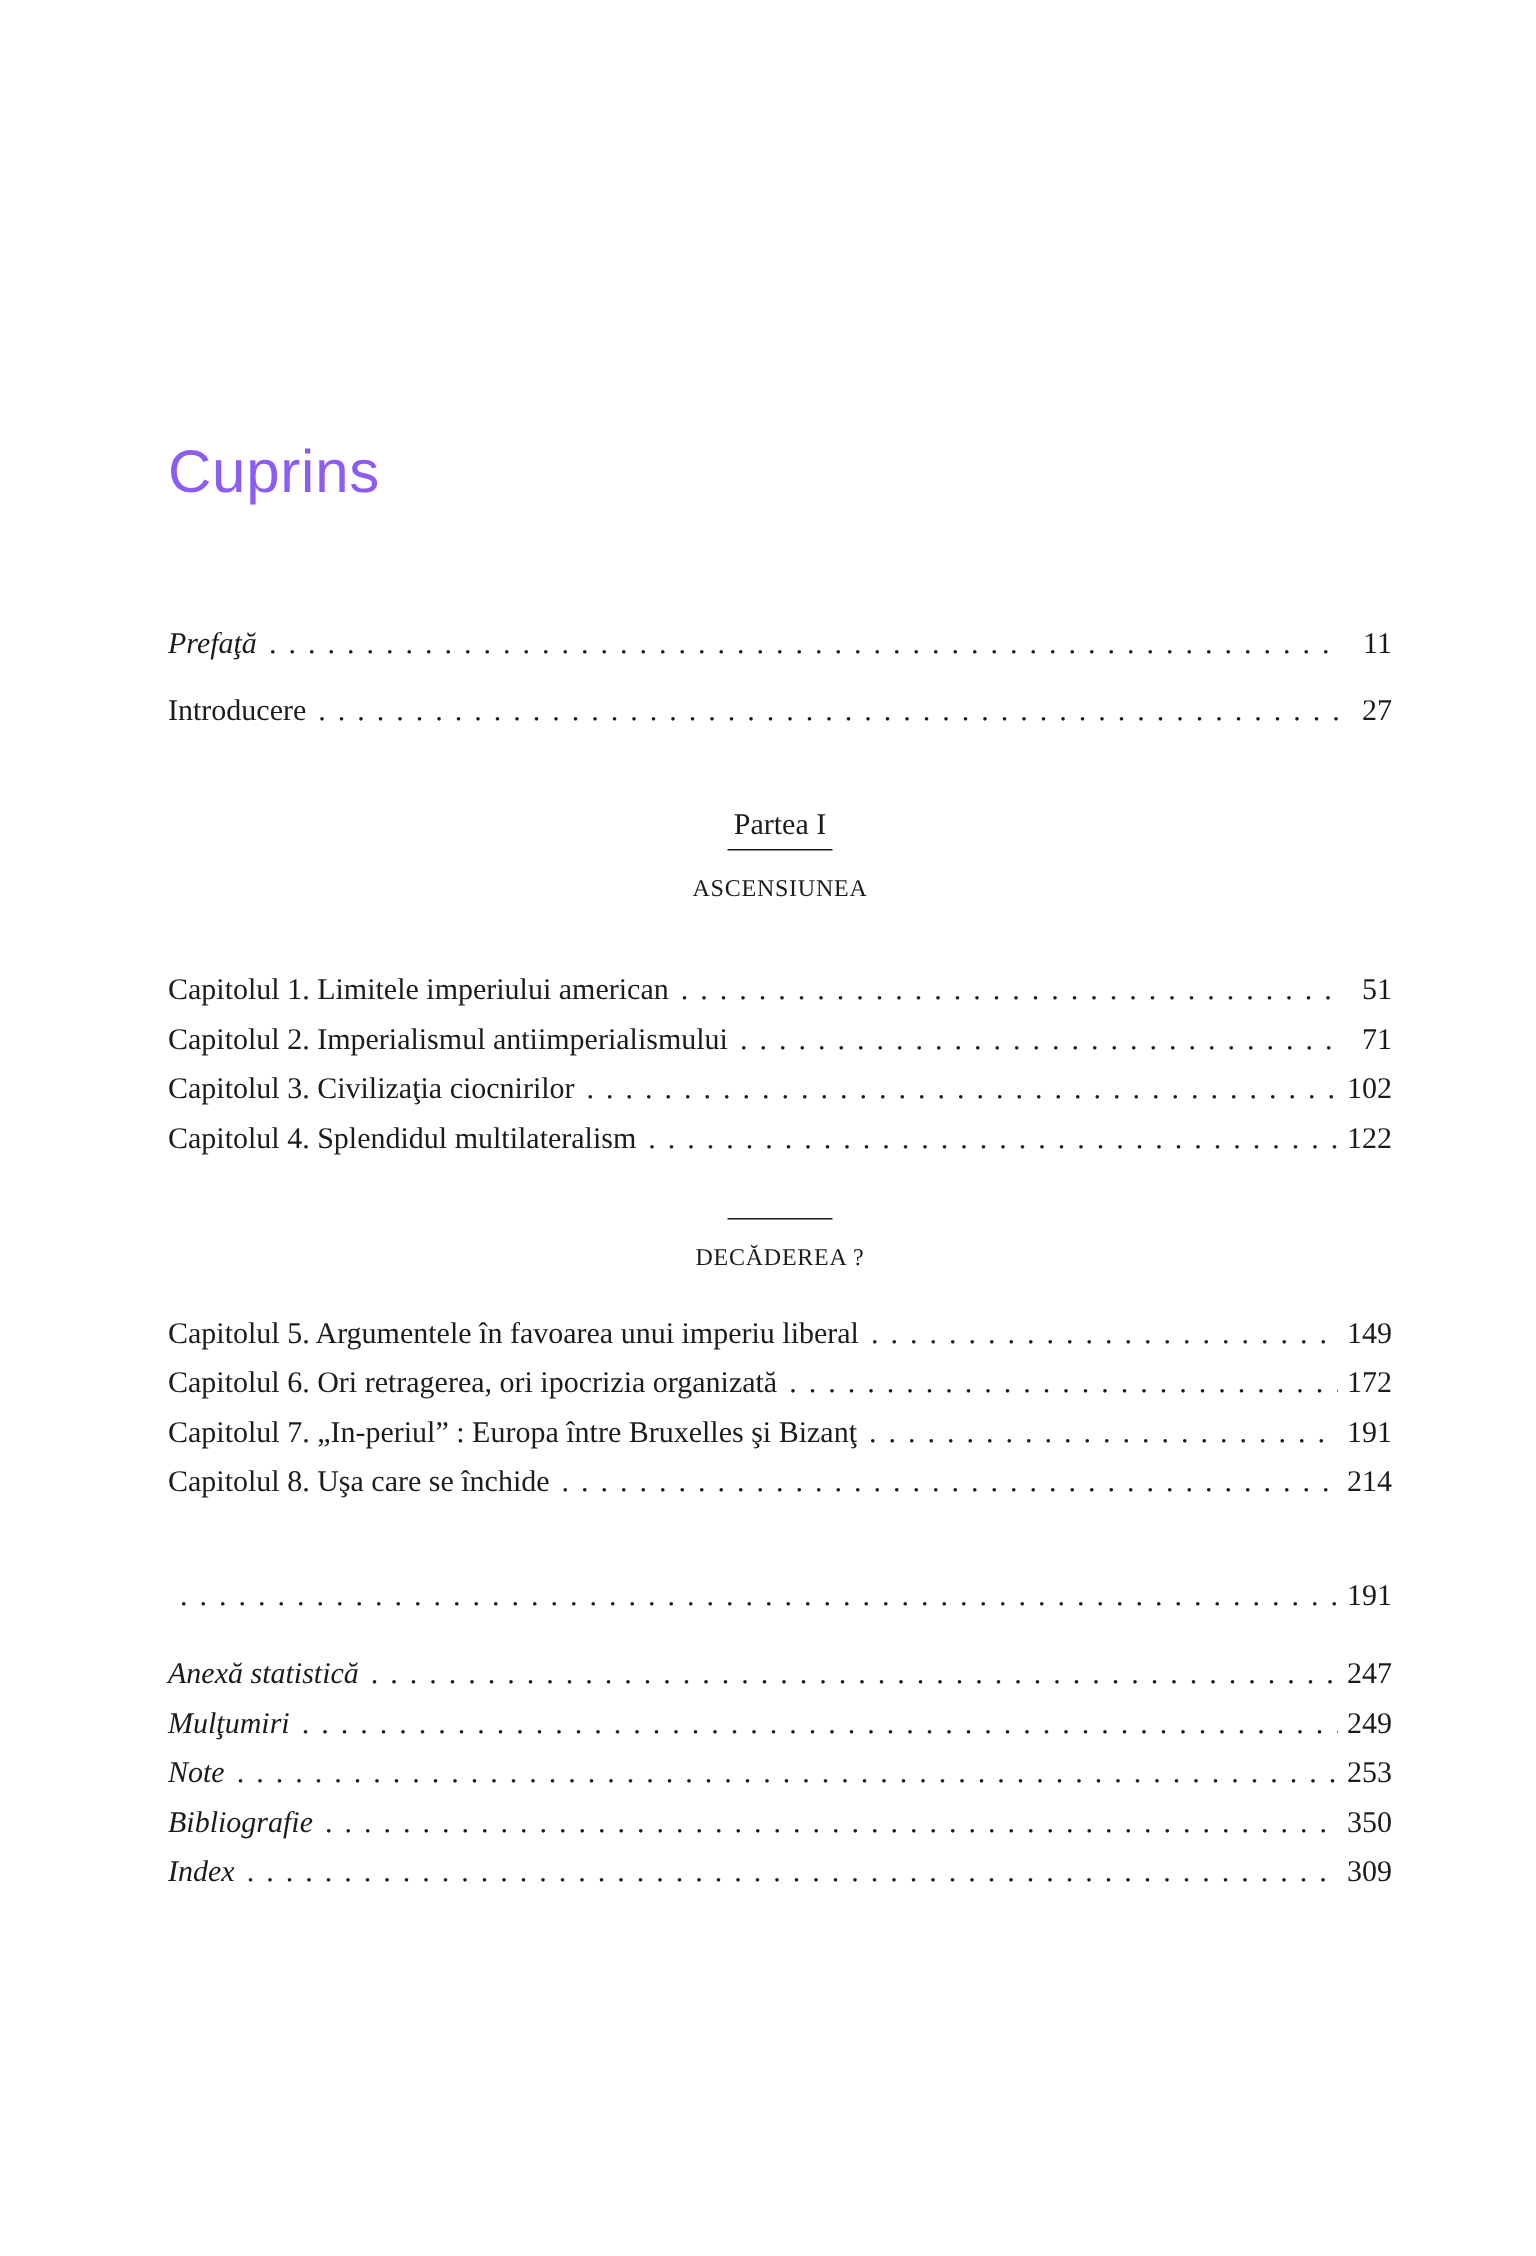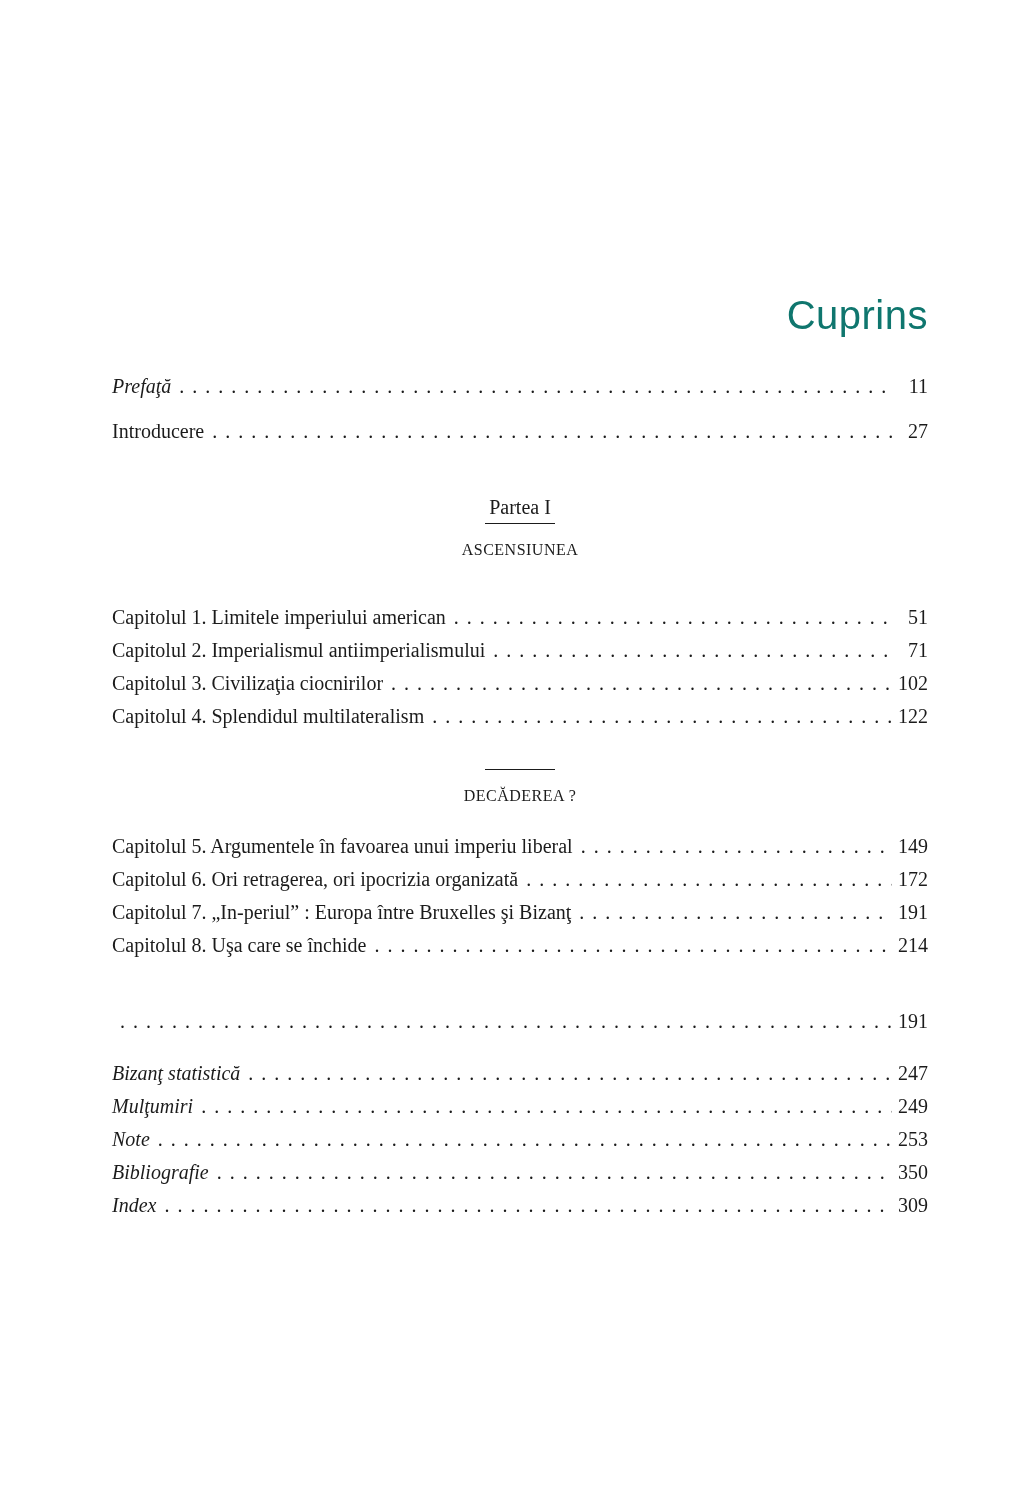--- a/index.html
+++ b/index.html
@@ -15,29 +15,29 @@
     overflow: hidden;
   }
   .page {
     box-sizing: border-box;
     width: 1024px;
     height: 1504px;
     padding: 0 96px 0 112px;
   }
   .doc-title {
     margin-top: 293px;
-    text-align: right;
+    text-align: left;
     font-family: "Liberation Sans", "DejaVu Sans", sans-serif;
     font-weight: 400;
     font-size: 40px;
     line-height: 44px;
     letter-spacing: 0.5px;
-    color: #0f766e;
+    color: #8b5cf6;
   }
-  .section-front { margin-top: 33px; }
+  .section-front { margin-top: 76px; }
   .row {
     display: flex;
     align-items: baseline;
     font-size: 20px;
     line-height: 33px;
     white-space: nowrap;
   }
   .row + .row.spaced { margin-top: 12px; }
   .row .label { flex: 0 0 auto; }
   .row.italic .label { font-style: italic; }
@@ -158,21 +158,21 @@
     </div>
   </div>
 
   <div class="row conclusion-row">
     <span class="dots"></span>
     <span class="pagenum">191</span>
   </div>
 
   <div class="section-back">
     <div class="row italic">
-      <span class="label">Bizanţ statistică</span>
+      <span class="label">Anexă statistică</span>
       <span class="dots"></span>
       <span class="pagenum">247</span>
     </div>
     <div class="row italic">
       <span class="label">Mulţumiri</span>
       <span class="dots"></span>
       <span class="pagenum">249</span>
     </div>
     <div class="row italic">
       <span class="label">Note</span>

